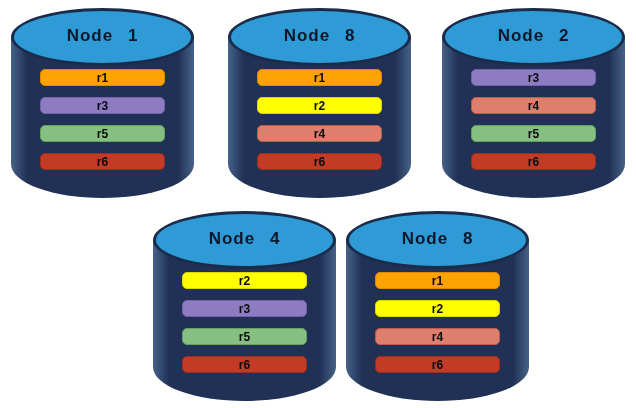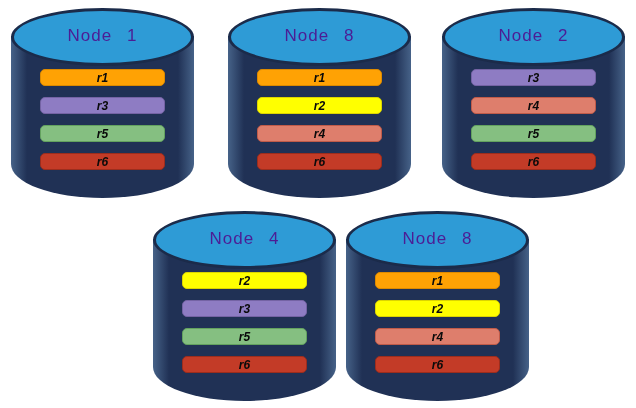--- a/index.html
+++ b/index.html
@@ -30,44 +30,43 @@
     top: 0; left: 0; right: 0;
     height: 58px;
     background: #2e9bd6;
     border: 3px solid #1b2b4a;
     border-radius: 50%;
     display: flex;
     align-items: center;
     justify-content: center;
   }
   .node-title {
-    color: #4c1d95;
+    color: #0f172a;
     font-size: 17px;
-    font-weight: 400;
+    font-weight: 700;
     word-spacing: 9px;
     letter-spacing: 1px;
     padding-bottom: 2px;
   }
   .rows {
     position: absolute;
     top: 61px; left: 0; right: 0;
     display: flex;
     flex-direction: column;
     align-items: center;
     gap: 11px;
   }
   .bar {
     width: 125px;
     height: 17px;
     border-radius: 5px;
     border: 1.5px solid;
     display: flex;
     align-items: center;
     justify-content: center;
-    font-style: italic;
   }
   .bar span {
     font-size: 12px;
     font-weight: 700;
     color: #0a0a0a;
     line-height: 1;
   }
 </style>
 </head>
 <body>

